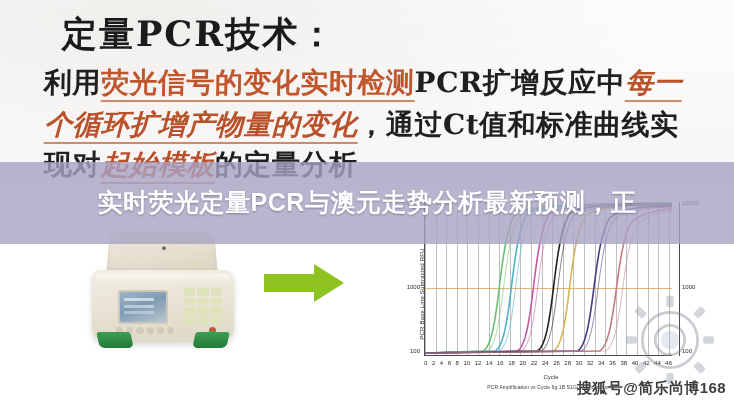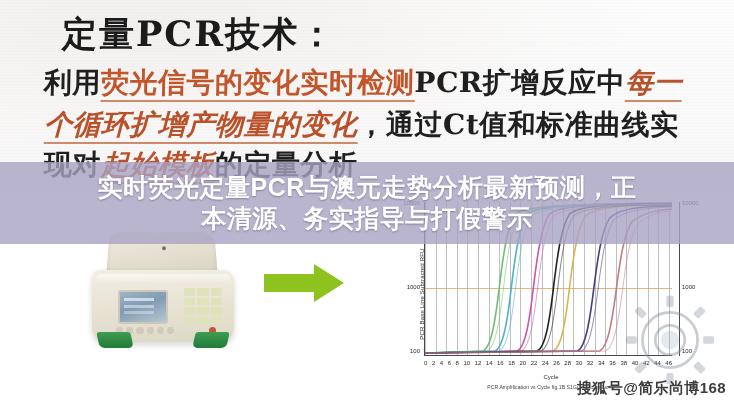--- a/index.html
+++ b/index.html
@@ -337,21 +337,20 @@
       <span>44</span>
       <span>46</span>
     </div>
 
     <div class="xlabel">Cycle</div>
     <div class="chart-caption">PCR Amplification vs Cycle  fig.1B  S1GGsemiconductor</div>
   </div>
 
   <div class="overlay">
     <div class="tline">实时荧光定量PCR与澳元走势分析最新预测，正</div>
-    <div class="tline">本清源、务实指导与打假警示</div>
   </div>
 
   <div class="wm-gear">
     <svg viewBox="0 0 100 100" xmlns="http://www.w3.org/2000/svg">
       <g fill="none" stroke="#7f8a96" stroke-width="3">
         <circle cx="50" cy="50" r="30"></circle>
         <circle cx="50" cy="50" r="16"></circle>
       </g>
       <circle cx="50" cy="50" r="10" fill="#9fb4c4" opacity=".7"></circle>
       <g fill="#8b96a2" opacity=".9">

